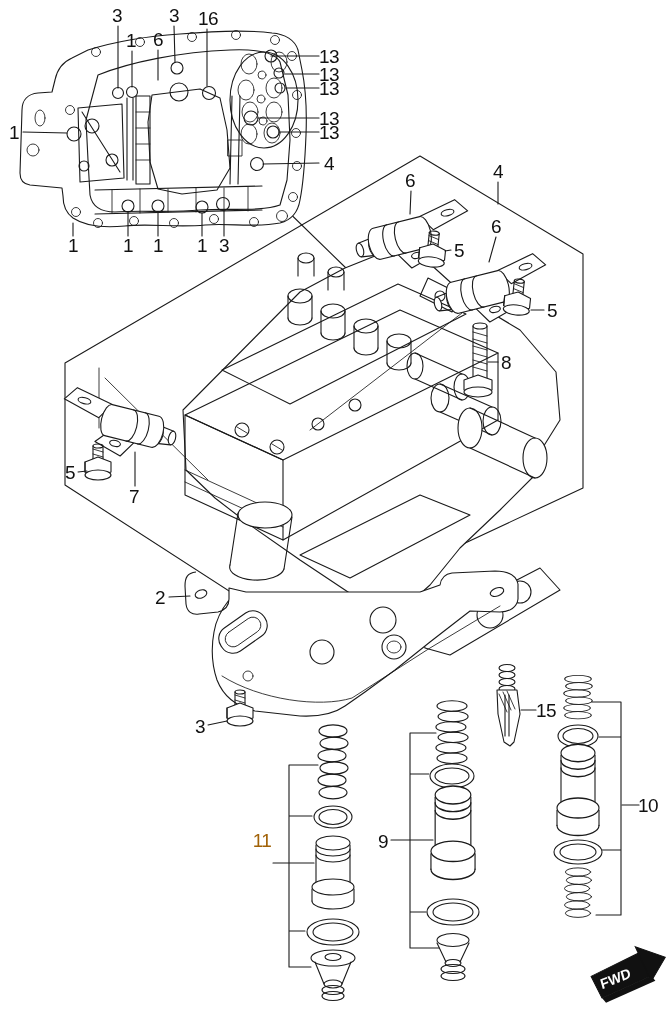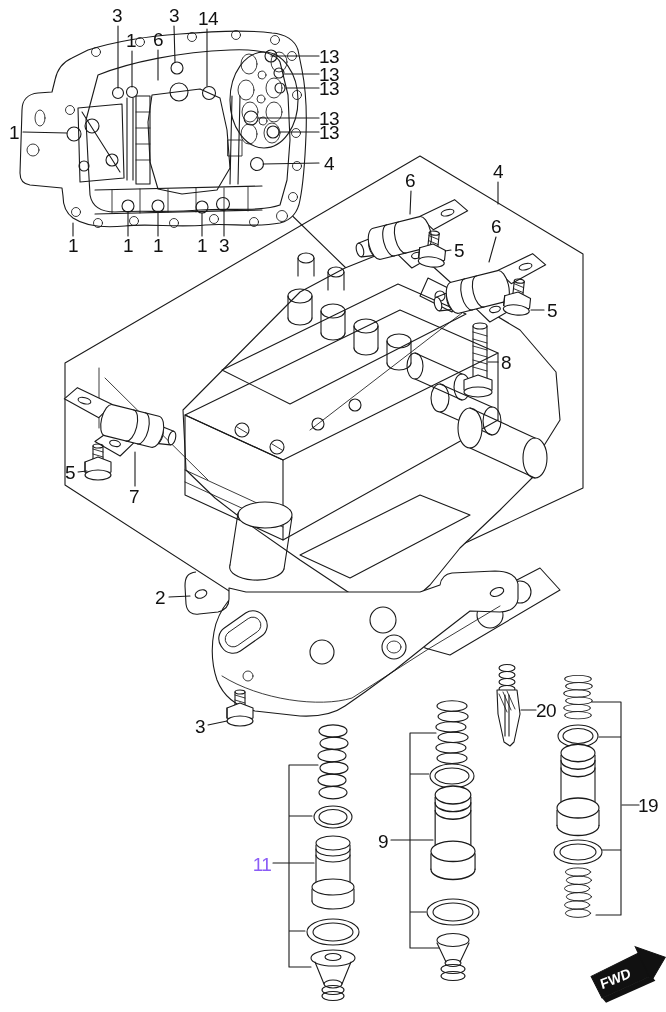--- a/index.html
+++ b/index.html
@@ -413,21 +413,21 @@
       <line x1="391" y1="840" x2="433" y2="840" stroke="#1a1a1a"></line>
       <line x1="273" y1="863" x2="314" y2="863" stroke="#1a1a1a"></line>
       <line x1="639" y1="805" x2="622" y2="805" stroke="#1a1a1a"></line>
     </svg>
 
 <div id="callout-layer">
       <div class="callout" style="left: 117px; top: 15px; color: rgb(17, 17, 17);">3</div>
       <div class="callout" style="left: 131px; top: 40px; color: rgb(17, 17, 17);">1</div>
       <div class="callout" style="left: 158px; top: 39px; color: rgb(17, 17, 17);">6</div>
       <div class="callout" style="left: 174px; top: 15px; color: rgb(17, 17, 17);">3</div>
-      <div class="callout" style="left: 208px; top: 18px; color: rgb(17, 17, 17);">14</div>
+      <div class="callout" style="left: 208px; top: 18px; color: rgb(17, 17, 17);">16</div>
       <div class="callout" style="left: 329px; top: 56px; color: rgb(17, 17, 17);">13</div>
       <div class="callout" style="left: 329px; top: 74px; color: rgb(17, 17, 17);">13</div>
       <div class="callout" style="left: 329px; top: 88px; color: rgb(17, 17, 17);">13</div>
       <div class="callout" style="left: 329px; top: 118px; color: rgb(17, 17, 17);">13</div>
       <div class="callout" style="left: 329px; top: 132px; color: rgb(17, 17, 17);">13</div>
       <div class="callout" style="left: 329px; top: 163px; color: rgb(17, 17, 17);">4</div>
       <div class="callout" style="left: 14px; top: 132px; color: rgb(17, 17, 17);">1</div>
       <div class="callout" style="left: 73px; top: 245px; color: rgb(17, 17, 17);">1</div>
       <div class="callout" style="left: 128px; top: 245px; color: rgb(17, 17, 17);">1</div>
       <div class="callout" style="left: 158px; top: 245px; color: rgb(17, 17, 17);">1</div>
@@ -436,18 +436,18 @@
       <div class="callout" style="left: 498px; top: 171px; color: rgb(17, 17, 17);">4</div>
       <div class="callout" style="left: 410px; top: 180px; color: rgb(17, 17, 17);">6</div>
       <div class="callout" style="left: 459px; top: 250px; color: rgb(17, 17, 17);">5</div>
       <div class="callout" style="left: 496px; top: 226px; color: rgb(17, 17, 17);">6</div>
       <div class="callout" style="left: 552px; top: 310px; color: rgb(17, 17, 17);">5</div>
       <div class="callout" style="left: 506px; top: 362px; color: rgb(17, 17, 17);">8</div>
       <div class="callout" style="left: 70px; top: 472px; color: rgb(17, 17, 17);">5</div>
       <div class="callout" style="left: 134px; top: 496px; color: rgb(17, 17, 17);">7</div>
       <div class="callout" style="left: 160px; top: 597px; color: rgb(17, 17, 17);">2</div>
       <div class="callout" style="left: 200px; top: 726px; color: rgb(17, 17, 17);">3</div>
-      <div class="callout" style="left: 546px; top: 710px; color: rgb(17, 17, 17);">20</div>
+      <div class="callout" style="left: 546px; top: 710px; color: rgb(17, 17, 17);">15</div>
       <div class="callout" style="left: 383px; top: 841px; color: rgb(17, 17, 17);">9</div>
-      <div class="callout" style="left: 262px; top: 864px; color: #8b5cf6; text-align: right;">11</div>
-      <div class="callout" style="left: 648px; top: 805px; color: rgb(17, 17, 17);">19</div>
+      <div class="callout" style="left: 262px; top: 840px; color: #a16207; text-align: right;">11</div>
+      <div class="callout" style="left: 648px; top: 805px; color: rgb(17, 17, 17);">10</div>
     </div>
 </div>
 
 </body></html>

